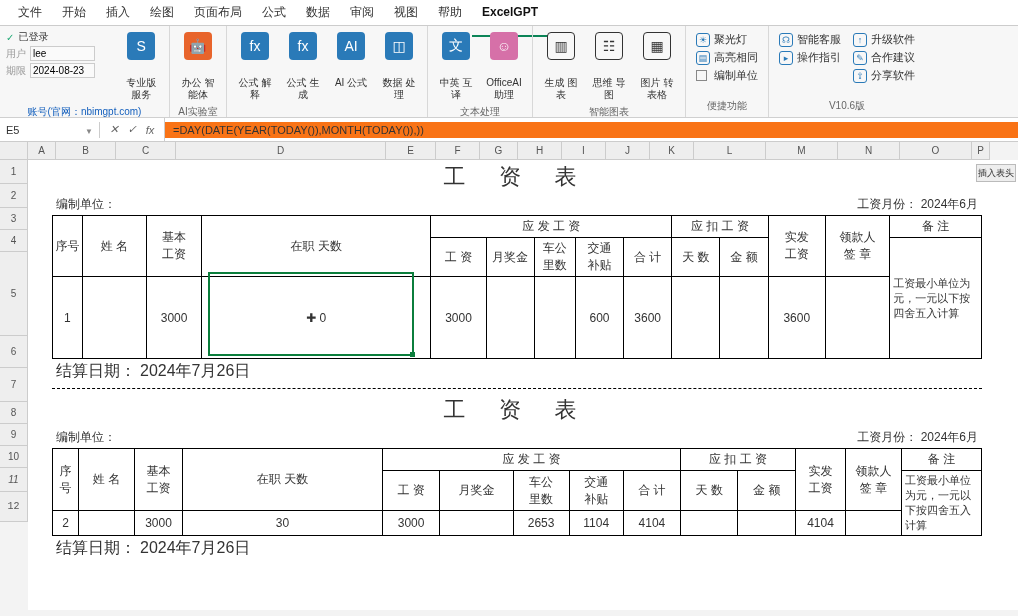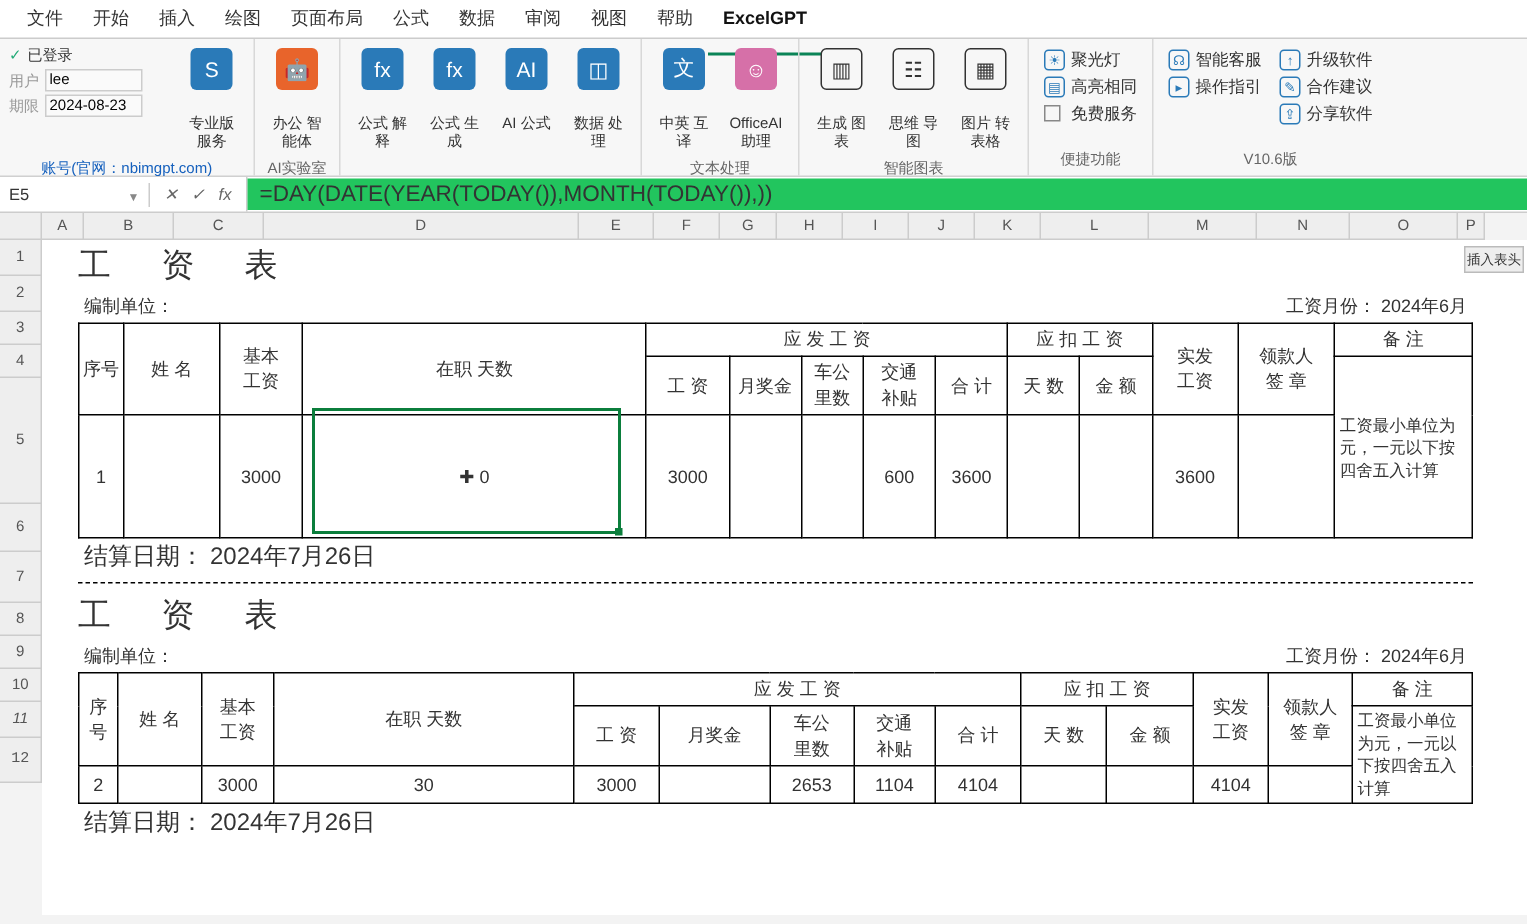--- a/index.html
+++ b/index.html
@@ -17,30 +17,30 @@
 .login-box{display:flex;flex-direction:column;gap:2px;font-size:10px;width:110px}
 .login-row{display:flex;align-items:center;gap:4px}
 .login-row input{width:65px;font-size:10px;padding:1px 2px;border:1px solid #ccc;background:#fafafa}
 .small-links{display:flex;flex-direction:column;gap:3px;font-size:11px;padding:2px 4px}
 .small-links div{display:flex;align-items:center;gap:4px;cursor:pointer}
 .sq{width:14px;height:14px;display:inline-flex;align-items:center;justify-content:center;border:1px solid #2a7ab8;border-radius:3px;font-size:9px;color:#2a7ab8}
 .formula-bar{display:flex;align-items:center;background:#fff;border-bottom:1px solid #ccc;height:24px}
 .name-box{width:100px;border-right:1px solid #ccc;padding:2px 6px;font-size:11px;display:flex;align-items:flex-end;justify-content:space-between}
 .fb-btns{display:flex;gap:2px;padding:0 6px;border-right:1px solid #ccc;align-items:center;height:100%}
 .fb-btns span{width:16px;text-align:center;color:#666;cursor:pointer;font-style:italic}
-.formula-input{flex:1;padding:2px 8px;background:#22c55e;font-size:15px}
+.formula-input{flex:1;padding:2px 8px;background:#f97316;font-size:11px}
 .corner{width:28px;height:18px;border-right:1px solid #ccc;border-bottom:1px solid #ccc;background:#eee}
 .col-headers{display:flex;height:18px}
 .ch{border-right:1px solid #ccc;border-bottom:1px solid #ccc;background:#eee;text-align:center;font-size:10px;line-height:18px;color:#555}
 .rows{display:flex}
 .row-headers{display:flex;flex-direction:column;width:28px}
 .rh{border-right:1px solid #ccc;border-bottom:1px solid #ccc;background:#eee;text-align:center;font-size:10px;color:#555;display:flex;align-items:center;justify-content:center}
 .grid{position:relative;background:#fff}
 .content{position:absolute;left:24px;top:0;right:10px}
-.title{font-size:22px;font-family:SimSun,serif;letter-spacing:14px;padding:2px 0}
+.title{font-size:22px;font-family:SimSun,serif;text-align:center;letter-spacing:14px;padding:2px 0}
 .meta-row{display:flex;justify-content:space-between;font-size:12px;padding:2px 4px;font-family:SimSun,serif}
 .payroll{border-collapse:collapse;width:100%;font-family:SimSun,serif;font-size:12px}
 .payroll th,.payroll td{border:1px solid #000;text-align:center;padding:2px 1px;font-weight:normal}
 .payroll .hdr{height:20px}
 .selected-cell{position:absolute;border:2px solid #0b7e3c;pointer-events:none}
 .selected-cell::after{content:"";position:absolute;right:-3px;bottom:-3px;width:5px;height:5px;background:#0b7e3c}
 .side-btn{position:absolute;right:2px;top:4px;width:40px;height:18px;background:#eee;border:1px solid #bbb;font-size:9px;text-align:center;line-height:16px;cursor:pointer}
 .dash-sep{border-top:1px dashed #000;margin:4px 0}
 .blue-ic{background:#2a7ab8;color:#fff}
 .org-ic{background:#e8642b;color:#fff}
@@ -170,21 +170,21 @@
       <div>
             <span class="sq">☀</span>
             <span>聚光灯</span>
           </div>
       <div>
             <span class="sq">▤</span>
             <span>高亮相同</span>
           </div>
       <div>
             <span class="chk"></span>
-            <span>免费服务</span>
+            <span>编制单位</span>
           </div>
     </div>
       </div>
     <div class="rgroup-label">便捷功能</div>
   </div>
 
   <div class="rgroup" style="border-right:none">
     <div class="rgroup-body">
       <div class="small-links">
         <div>

